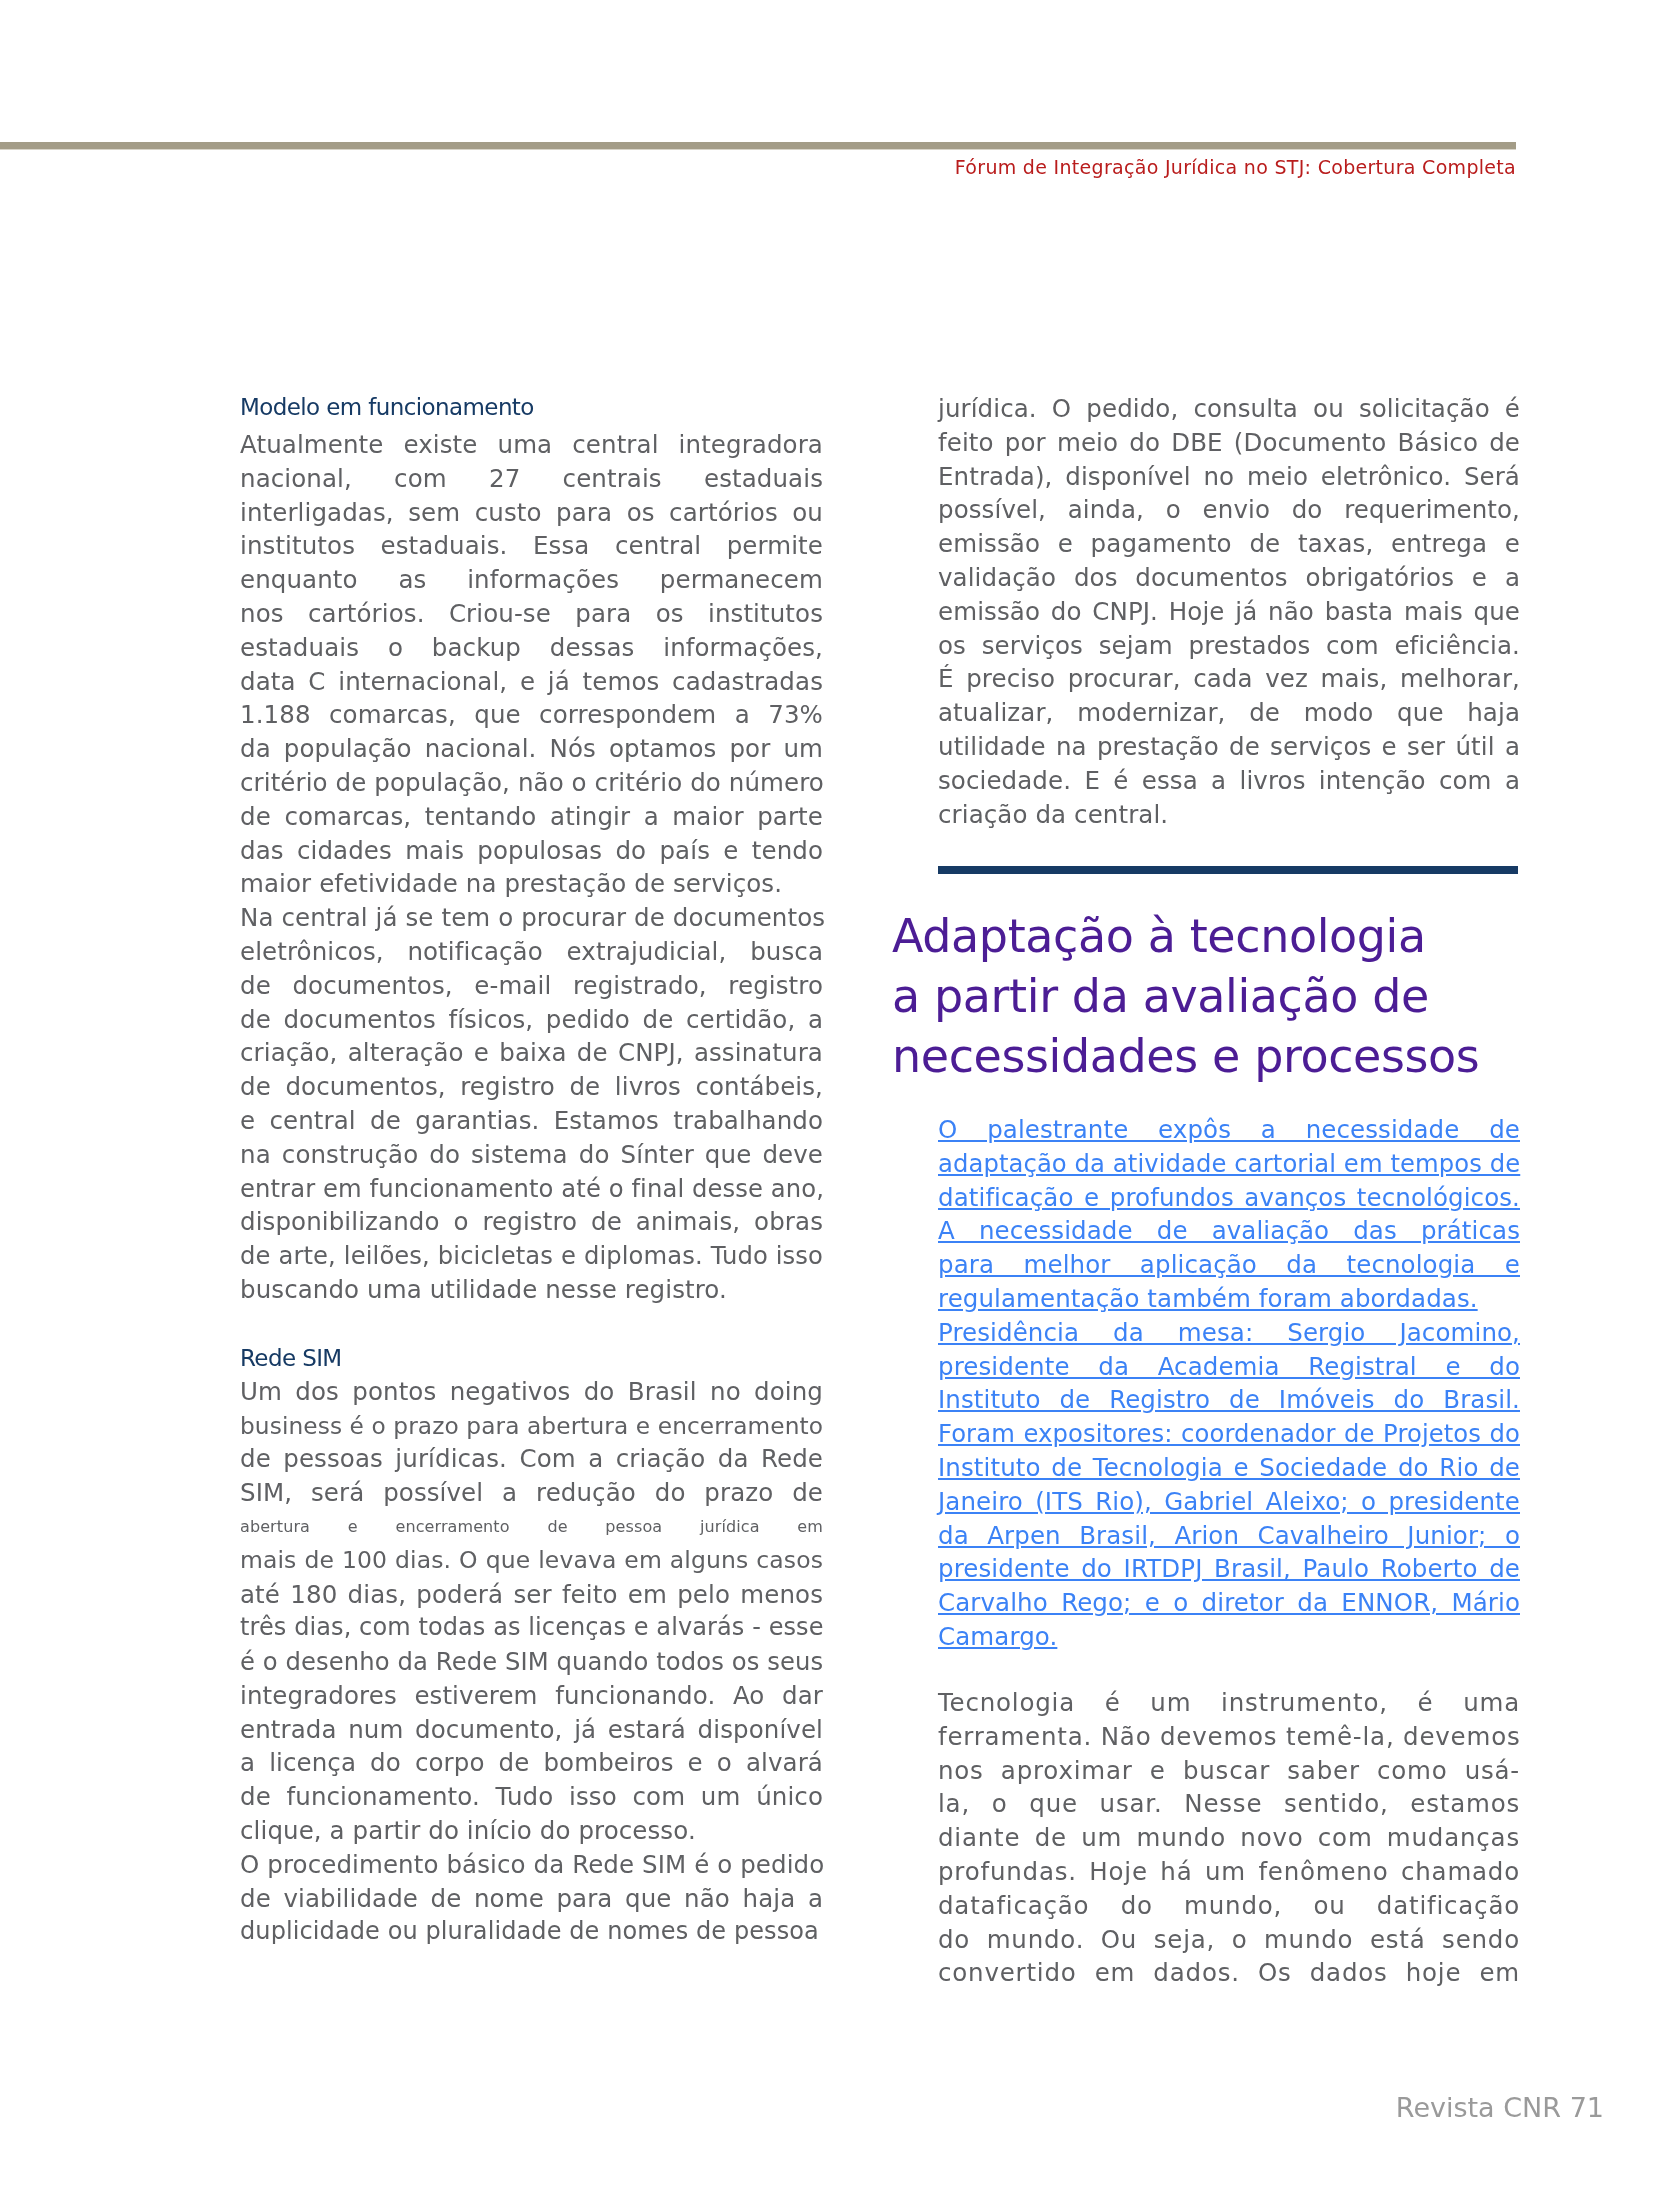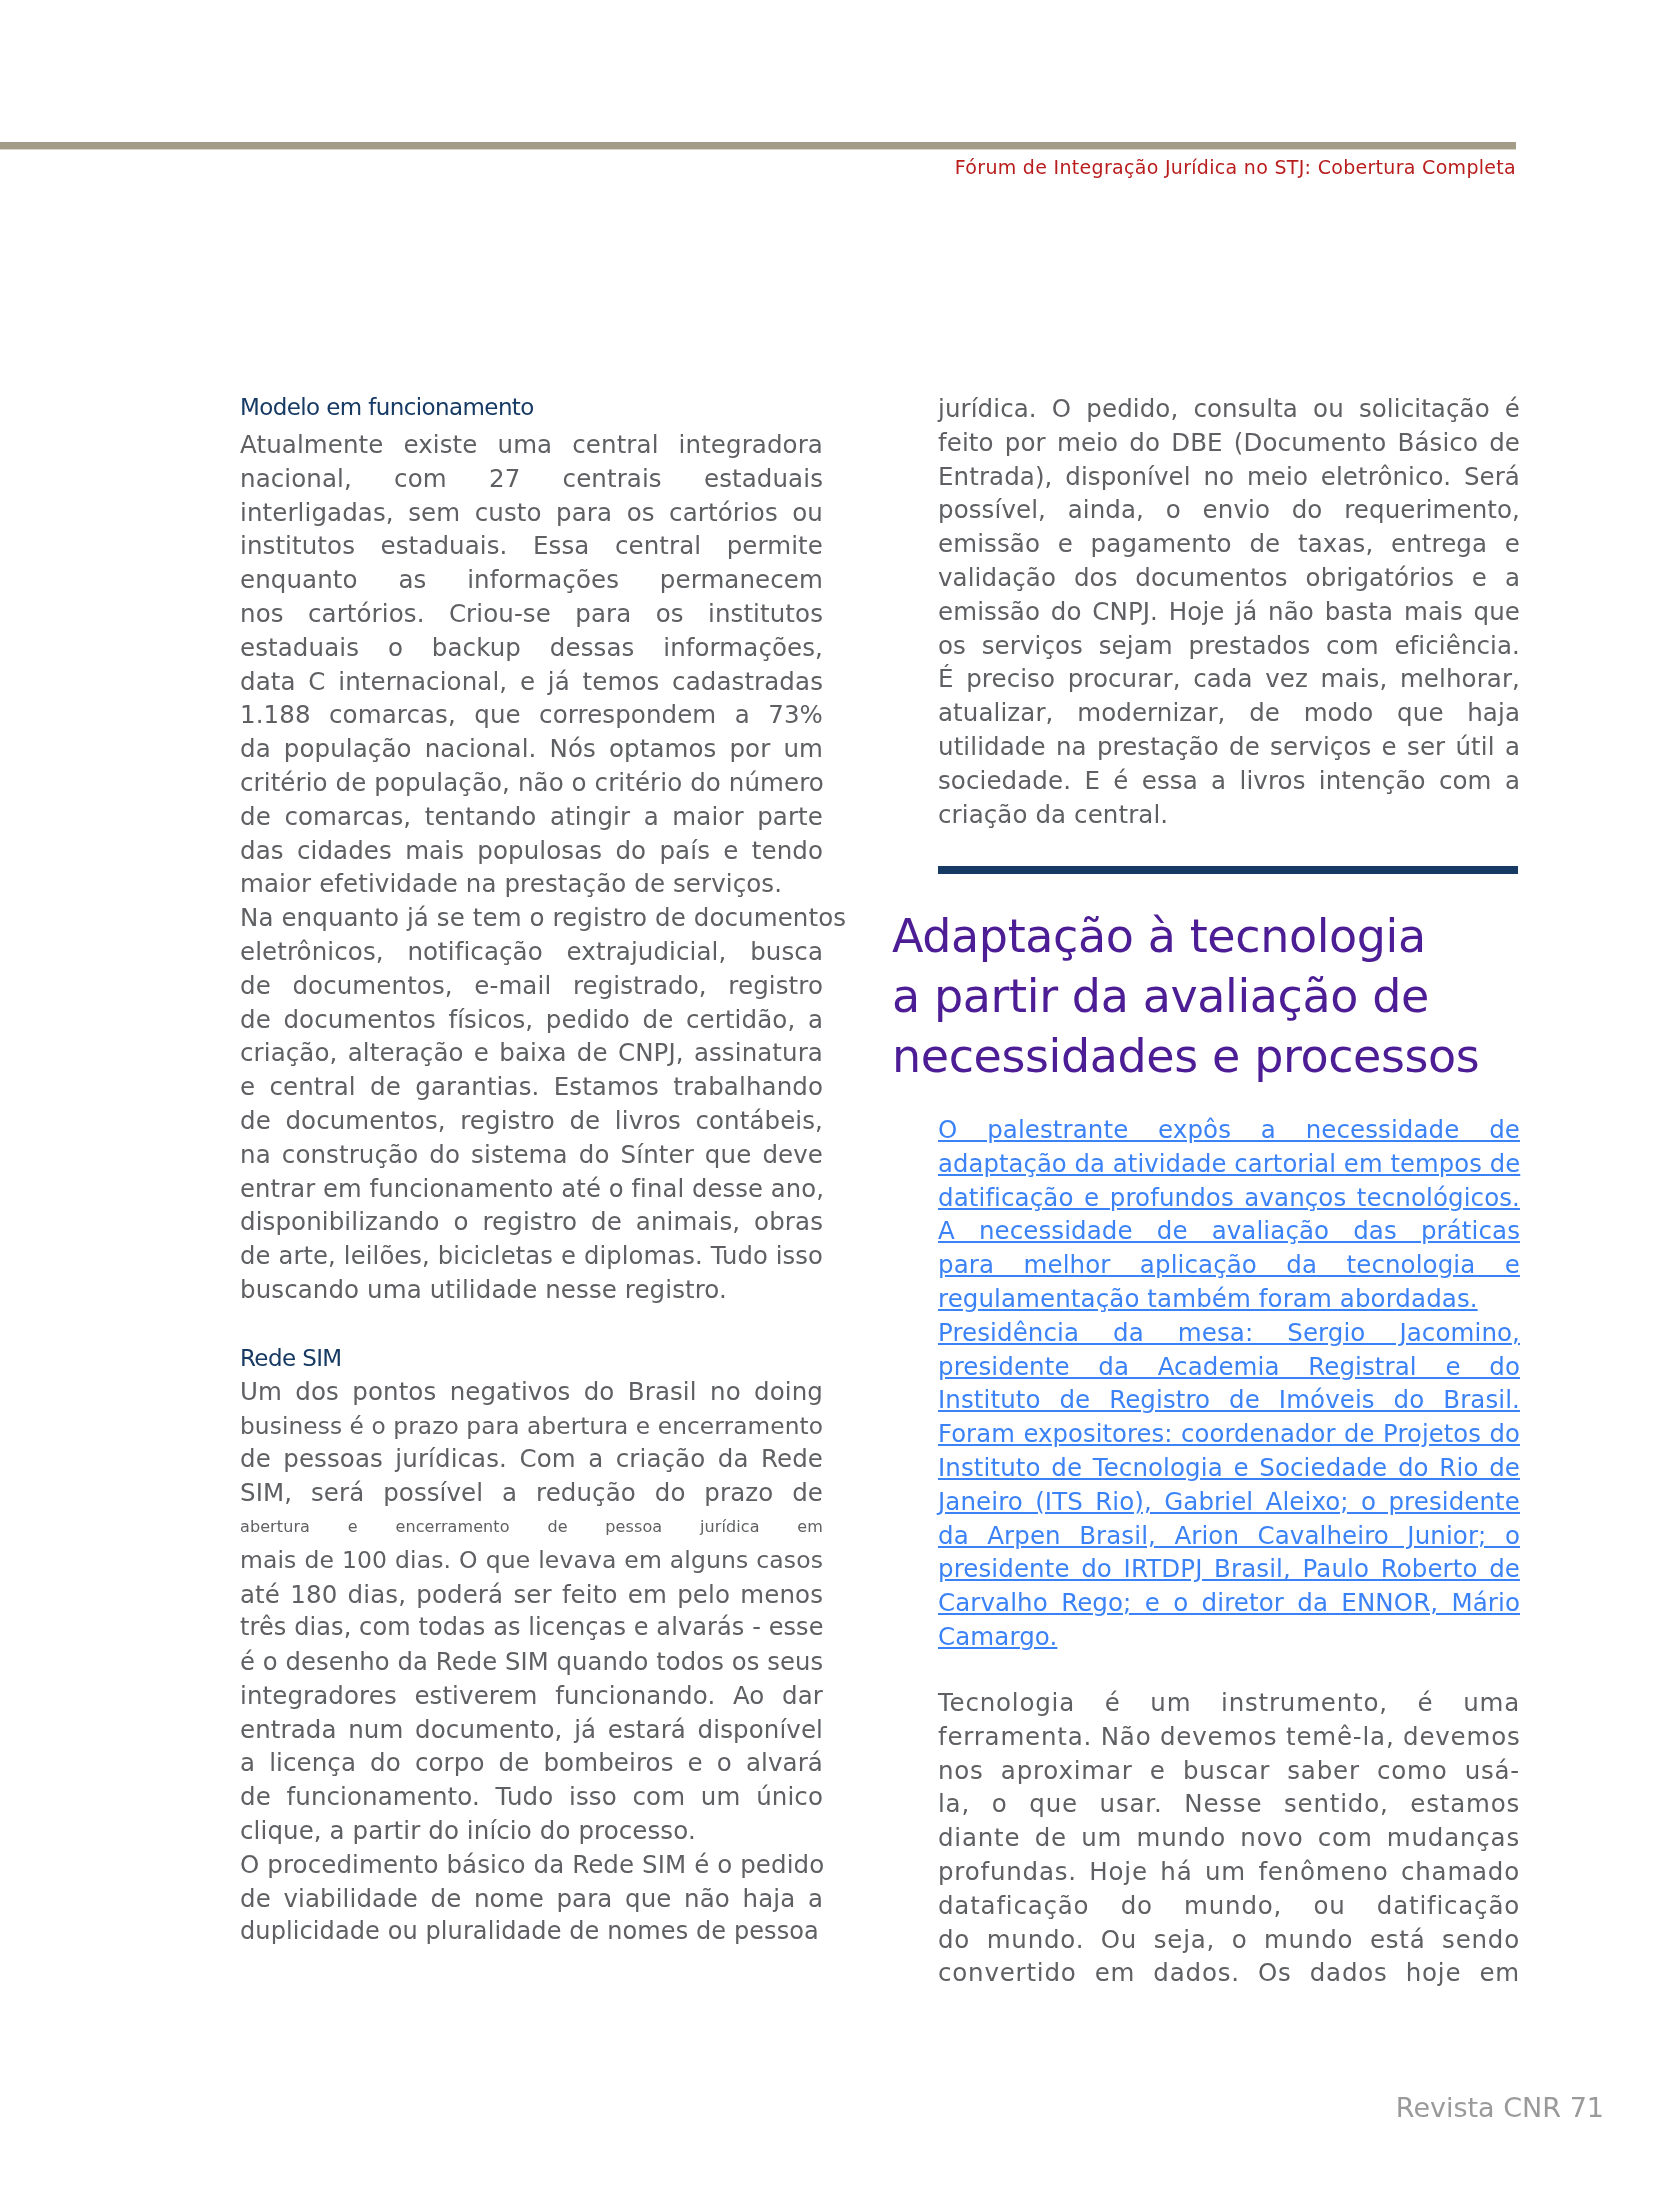--- a/index.html
+++ b/index.html
@@ -49,27 +49,27 @@
       <span class="line">enquanto as informações permanecem</span>
       <span class="line">nos cartórios. Criou-se para os institutos</span>
       <span class="line">estaduais o backup dessas informações,</span>
       <span class="line">data C internacional, e já temos cadastradas</span>
       <span class="line">1.188 comarcas, que correspondem a 73%</span>
       <span class="line">da população nacional. Nós optamos por um</span>
       <span class="line">critério de população, não o critério do número</span>
       <span class="line">de comarcas, tentando atingir a maior parte</span>
       <span class="line">das cidades mais populosas do país e tendo</span>
       <span class="line last">maior efetividade na prestação de serviços.</span>
-      <span class="line">Na enquanto já se tem o registro de documentos</span>
+      <span class="line">Na central já se tem o procurar de documentos</span>
       <span class="line">eletrônicos, notificação extrajudicial, busca</span>
       <span class="line">de documentos, e-mail registrado, registro</span>
       <span class="line">de documentos físicos, pedido de certidão, a</span>
       <span class="line">criação, alteração e baixa de CNPJ, assinatura</span>
+      <span class="line">de documentos, registro de livros contábeis,</span>
       <span class="line">e central de garantias. Estamos trabalhando</span>
-      <span class="line">de documentos, registro de livros contábeis,</span>
       <span class="line">na construção do sistema do Sínter que deve</span>
       <span class="line" style="font-size: 24.25px;">entrar em funcionamento até o final desse ano,</span>
       <span class="line">disponibilizando o registro de animais, obras</span>
       <span class="line" style="font-size: 24.25px;">de arte, leilões, bicicletas e diplomas. Tudo isso</span>
       <span class="line last">buscando uma utilidade nesse registro.</span>
     </div>
   <span class="subhead rede">Rede SIM</span>
   <div>
       <span class="line">Um dos pontos negativos do Brasil no doing</span>
       <span class="line" style="font-size: 23.25px;">business é o prazo para abertura e encerramento</span>

